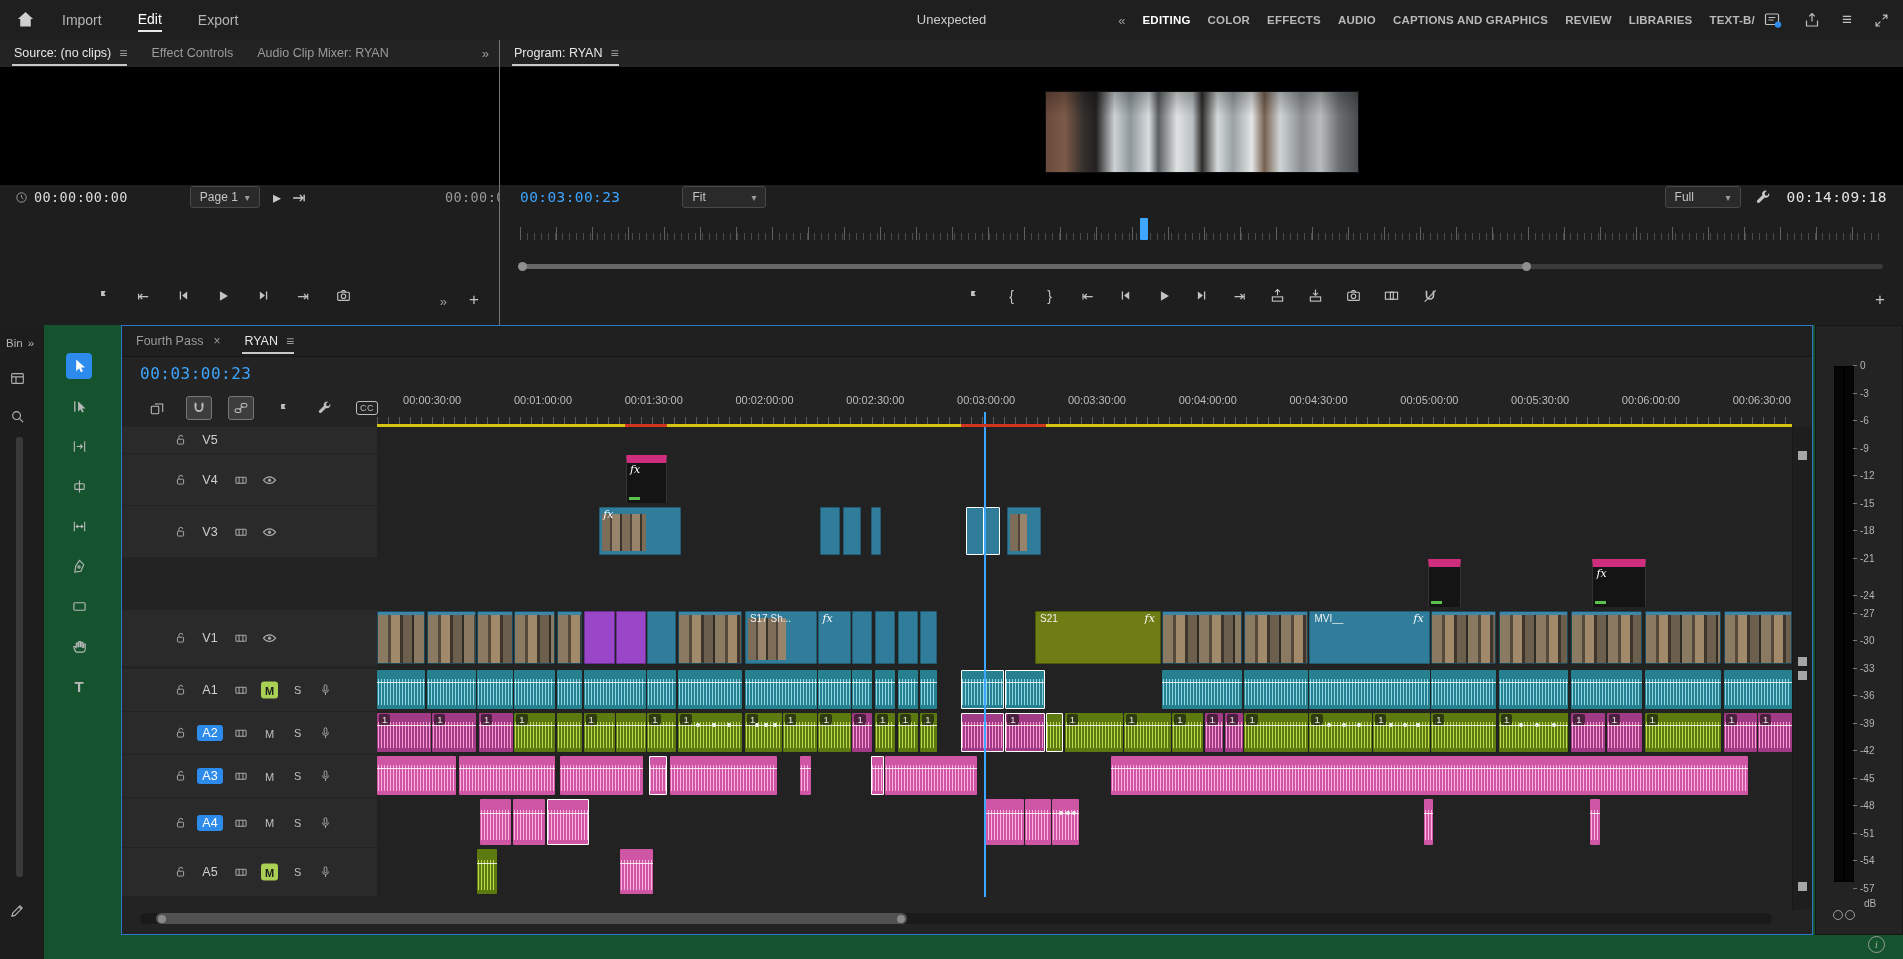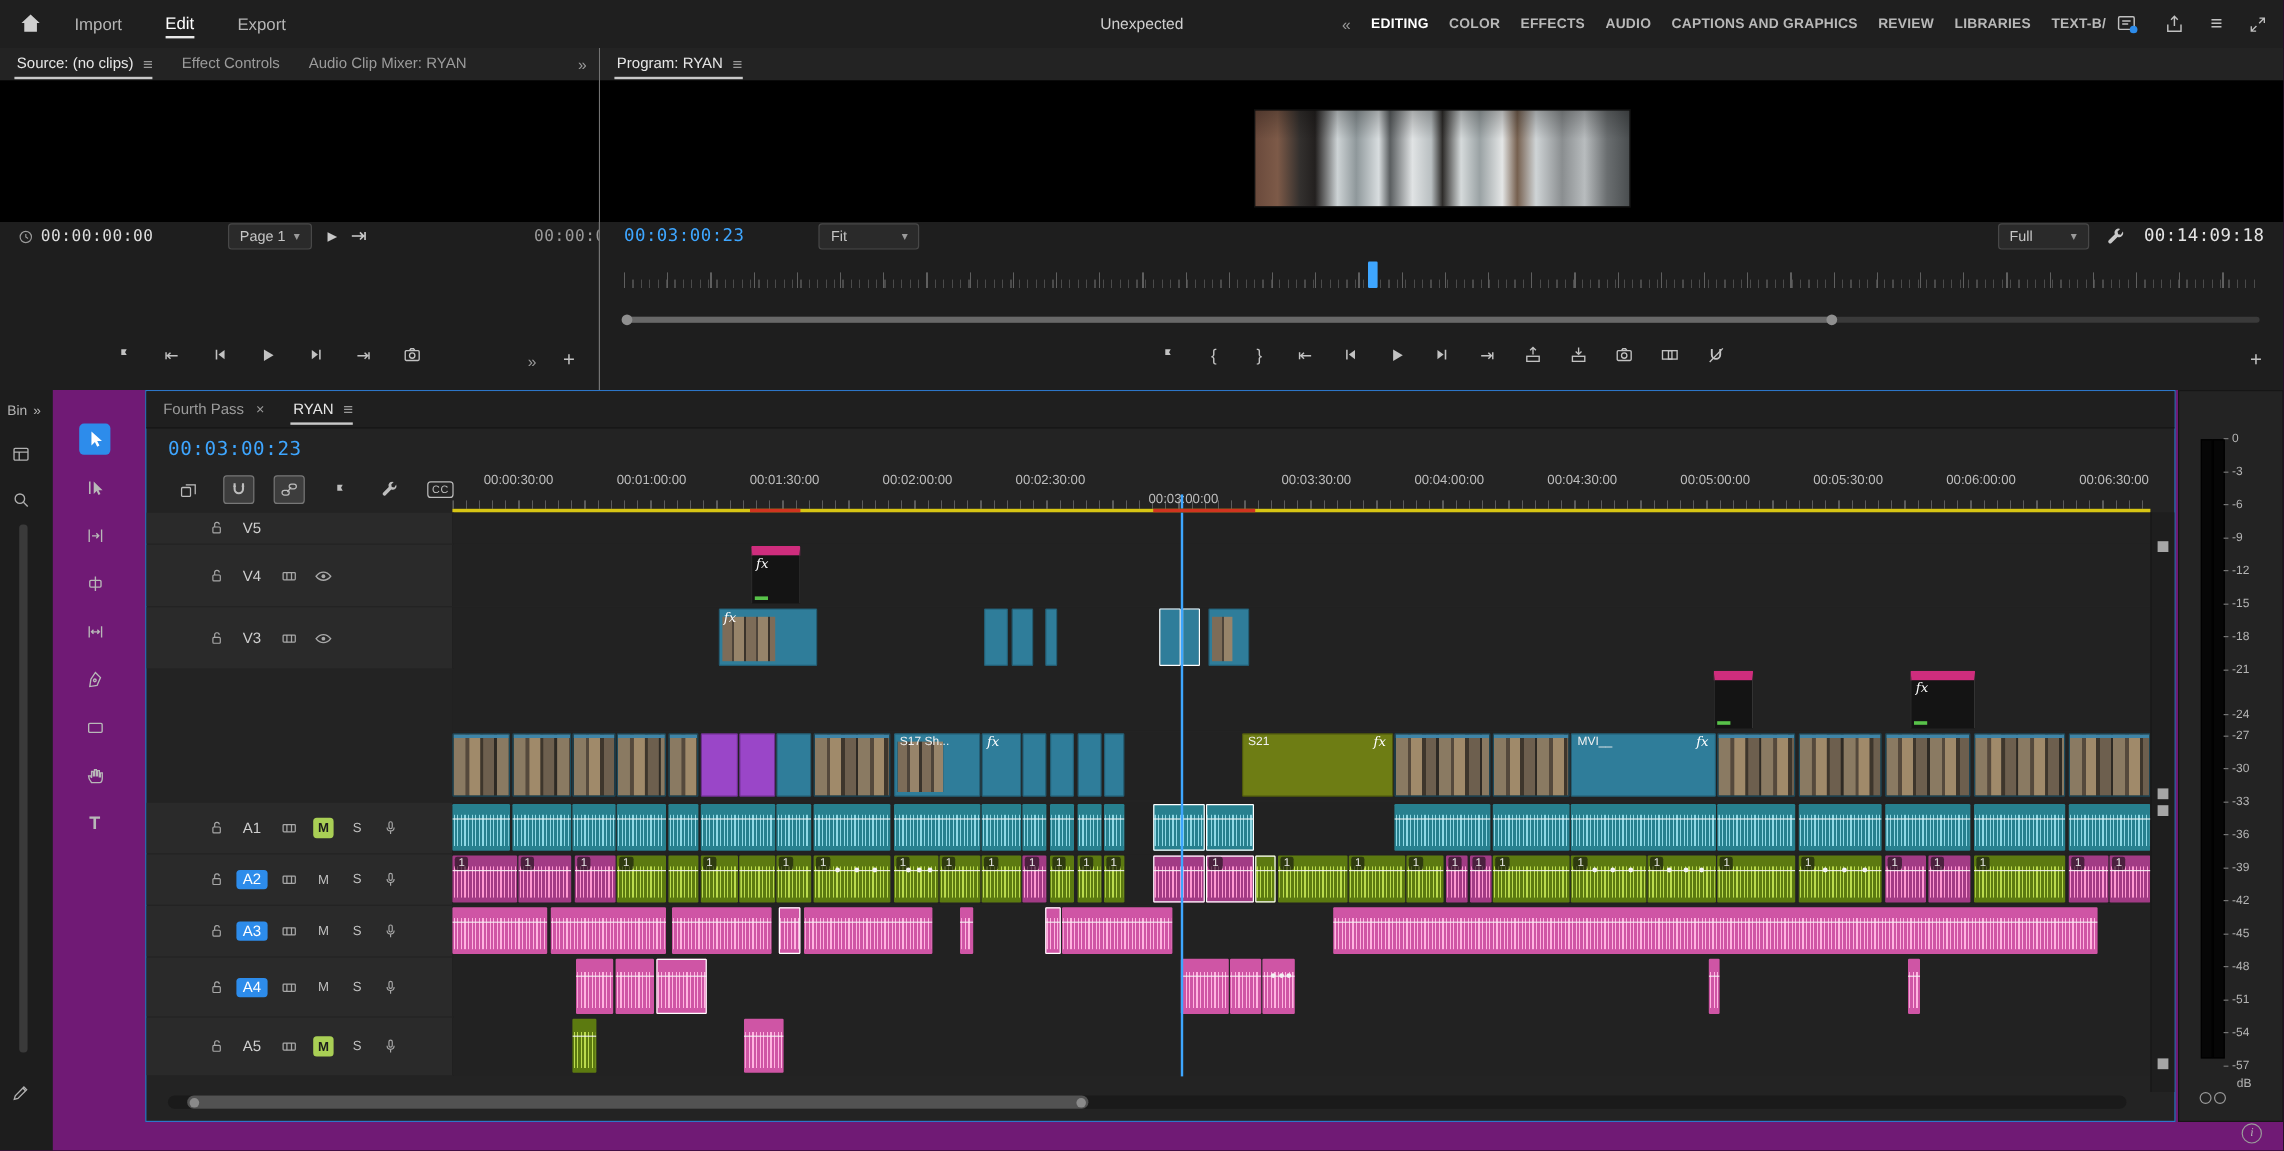--- a/index.html
+++ b/index.html
@@ -1,16 +1,16 @@
 <!DOCTYPE html>
 <html><head>
 <meta charset="utf-8">
 <style>
   html,body{margin:0;padding:0;background:#000;}
-  .app{position:relative;width:1903px;height:959px;background:#701a75;overflow:hidden;
+  .app{position:relative;width:1903px;height:959px;background:#14532d;overflow:hidden;
        font-family:"Liberation Sans",sans-serif;color:#c8c8c8;user-select:none;}
   .g{font-size:13px;line-height:1;}
   svg{display:block}
 
   
   .topbar{position:absolute;left:0;top:0;right:0;height:40px;background:#1f1f1f;border-bottom:1px solid #0c0c0c;}
   .home{position:absolute;left:16px;top:10px;cursor:pointer;}
   .menu-tabs{position:absolute;left:62px;top:0;height:40px;display:flex;gap:36px;align-items:center;font-size:14px;color:#b5b5b5;}
   .menu-tab{padding:3px 0;cursor:pointer;}
   .menu-tab.active{color:#fff;border-bottom:2px solid #e8e8e8;}
@@ -503,21 +503,21 @@
         <div class="tl-tool">
           <span class="ccbox">CC</span>
         </div>
       </div>
     <div class="tl-ruler" id="tlRuler">
         <span class="r-label" style="left: 3.9%;">00:00:30:00</span>
         <span class="r-label" style="left: 11.73%;">00:01:00:00</span>
         <span class="r-label" style="left: 19.56%;">00:01:30:00</span>
         <span class="r-label" style="left: 27.39%;">00:02:00:00</span>
         <span class="r-label" style="left: 35.22%;">00:02:30:00</span>
-        <span class="r-label" style="left: 43.05%; margin-top: 16px;">00:03:00:00</span>
+        <span class="r-label" style="left: 43.05%;">00:03:00:00</span>
         <span class="r-label" style="left: 50.88%;">00:03:30:00</span>
         <span class="r-label" style="left: 58.71%;">00:04:00:00</span>
         <span class="r-label" style="left: 66.54%;">00:04:30:00</span>
         <span class="r-label" style="left: 74.37%;">00:05:00:00</span>
         <span class="r-label" style="left: 82.2%;">00:05:30:00</span>
         <span class="r-label" style="left: 90.03%;">00:06:00:00</span>
         <span class="r-label" style="left: 97.86%;">00:06:30:00</span>
         <div style="position: absolute; top: 20px; bottom: 0px; width: 1.5px; background: rgb(62, 166, 255); left: calc(42.9%);"></div>
       </div>
     <div class="workarea" id="tlWorkarea">
@@ -601,20 +601,41 @@
         </div>
         <div class="track-row" style="top: 131px; height: 51px;">
           <div class="track-lane">
             <div class="clip vid k-graphic" style="left: 74.3%; width: 2.3%;"></div>
             <div class="clip vid k-graphic" style="left: 85.9%; width: 3.8%;">
               <span class="fxb">fx</span>
             </div>
           </div>
         </div>
         <div class="track-row" style="top: 183px; height: 56px;">
+          <div class="track-head">
+            <span class="th-ico th-lock">
+              <svg viewBox="0 0 16 16" width="13" height="13" fill="none" stroke="currentColor" stroke-width="1.2">
+                <rect x="4.2" y="7" width="7.6" height="6" rx="1"></rect>
+                <path d="M6 7V4.8a2.4 2.4 0 0 1 4.8-.4"></path>
+              </svg>
+            </span>
+            <span class="th-name">V1</span>
+            <span class="th-ico th-sync">
+              <svg viewBox="0 0 16 16" width="14" height="14" fill="none" stroke="currentColor" stroke-width="1.2">
+                <rect x="2.2" y="4.8" width="11.6" height="6.8" rx="0.8"></rect>
+                <path d="M5.8 4.8v6.8M10.2 4.8v6.8"></path>
+              </svg>
+            </span>
+            <span class="th-ico th-eye">
+              <svg viewBox="0 0 16 16" width="15" height="15" fill="none" stroke="currentColor" stroke-width="1.2">
+                <path d="M1.5 8.2S4.3 4.6 8 4.6s6.5 3.6 6.5 3.6-2.8 3.6-6.5 3.6S1.5 8.2 1.5 8.2z"></path>
+                <circle cx="8" cy="8.2" r="1.7" fill="currentColor" stroke="none"></circle>
+              </svg>
+            </span>
+          </div>
           <div class="track-lane">
             <div class="clip vid k-thumb" style="left: 0%; width: 3.4%;"></div>
             <div class="clip vid k-thumb" style="left: 3.5%; width: 3.5%;"></div>
             <div class="clip vid k-thumb" style="left: 7.1%; width: 2.5%;"></div>
             <div class="clip vid k-thumb" style="left: 9.7%; width: 2.9%;"></div>
             <div class="clip vid k-thumb" style="left: 12.7%; width: 1.8%;"></div>
             <div class="clip vid k-purple" style="left: 14.6%; width: 2.2%;"></div>
             <div class="clip vid k-purple" style="left: 16.9%; width: 2.1%;"></div>
             <div class="clip vid k-blue" style="left: 19.1%; width: 2%;"></div>
             <div class="clip vid k-thumb" style="left: 21.3%; width: 4.5%;"></div>

